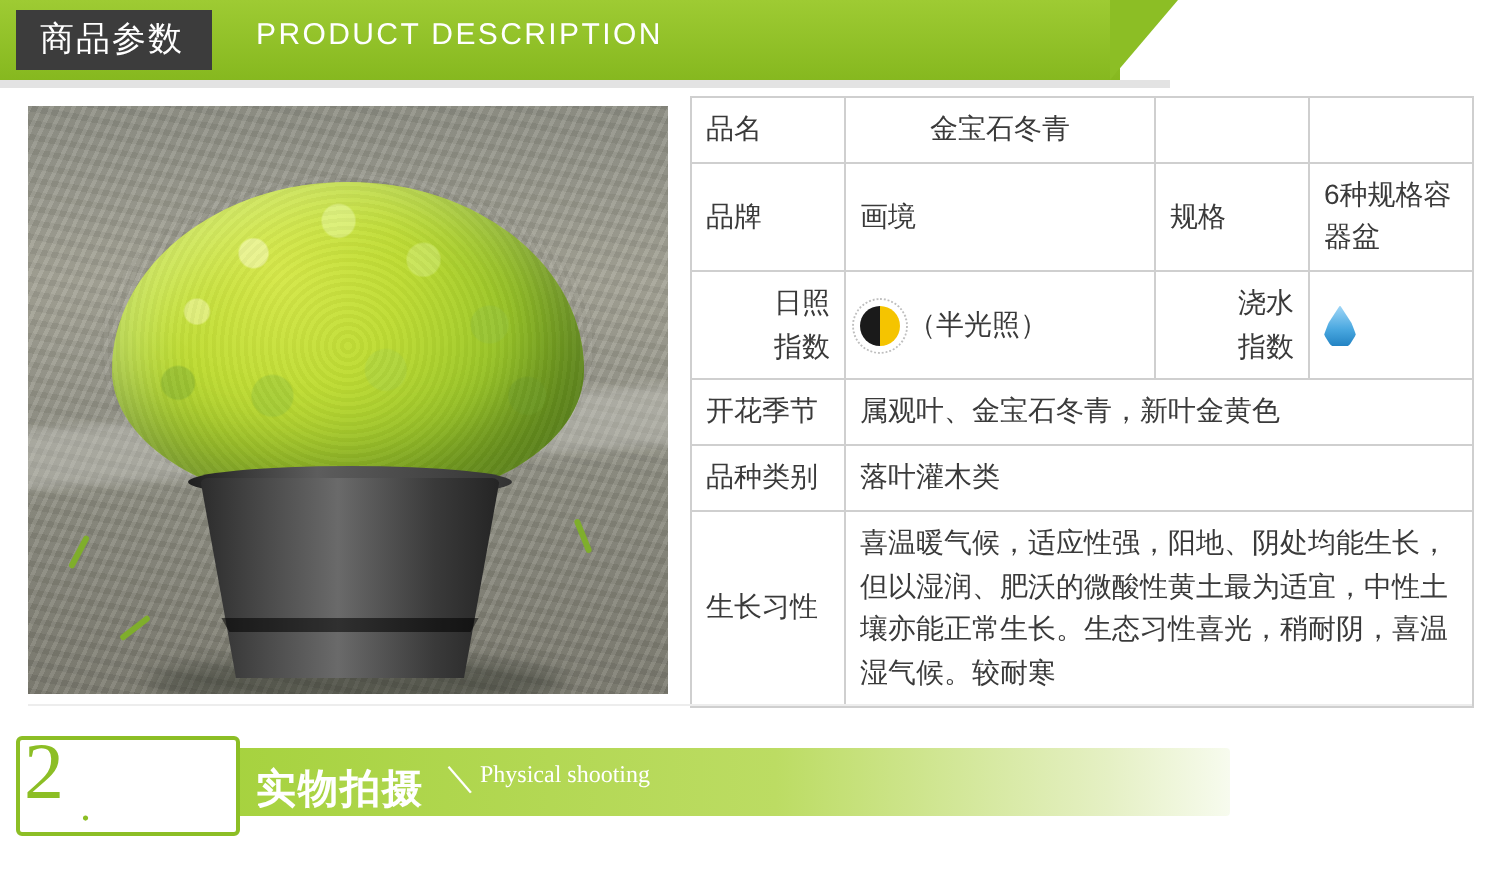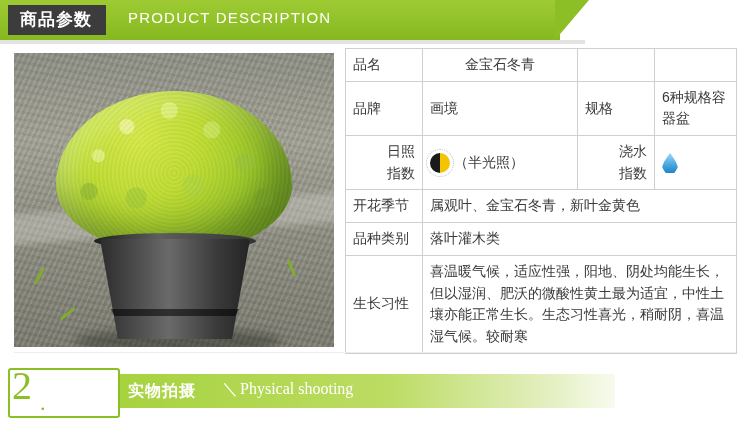--- a/index.html
+++ b/index.html
@@ -47,21 +47,21 @@
     top: 5px;
     height: 30px;
     padding: 0 14px 0 12px;
     background: #3c3c3c;
     display: flex;
     align-items: center;
   }
   .header-dark-title {
     color: #ffffff;
     font-size: 17px;
-    font-weight: bold;
+    font-weight: normal;
     letter-spacing: 1px;
     line-height: 30px;
   }
   .header-sub {
     position: absolute;
     left: 128px;
     top: 9px;
     color: #ffffff;
     font-size: 15px;
     letter-spacing: 1.2px;
@@ -265,37 +265,37 @@
     top: 14px;
     width: 505px;
     height: 34px;
     background: linear-gradient(90deg, #a6d23e 0%, #bcdc63 55%, #e5f0c4 88%, #f7fbee 100%);
     border-radius: 2px;
   }
   .footer-bar-text-cn {
     position: absolute;
     left: 128px;
     top: 21px;
-    font-size: 16px;
+    font-size: 20px;
     font-weight: bold;
     color: #ffffff;
     letter-spacing: 1px;
   }
   .footer-slash {
     position: absolute;
     left: 222px;
     top: 19px;
     font-size: 16px;
     color: #ffffff;
   }
   .footer-bar-text-en {
     position: absolute;
     left: 240px;
     top: 20px;
-    font-size: 16px;
+    font-size: 12px;
     color: #ffffff;
     font-family: "Liberation Serif", serif;
   }
   .footer-badge {
     position: absolute;
     left: 8px;
     top: 8px;
     width: 108px;
     height: 46px;
     border: 2px solid #8cbe25;

